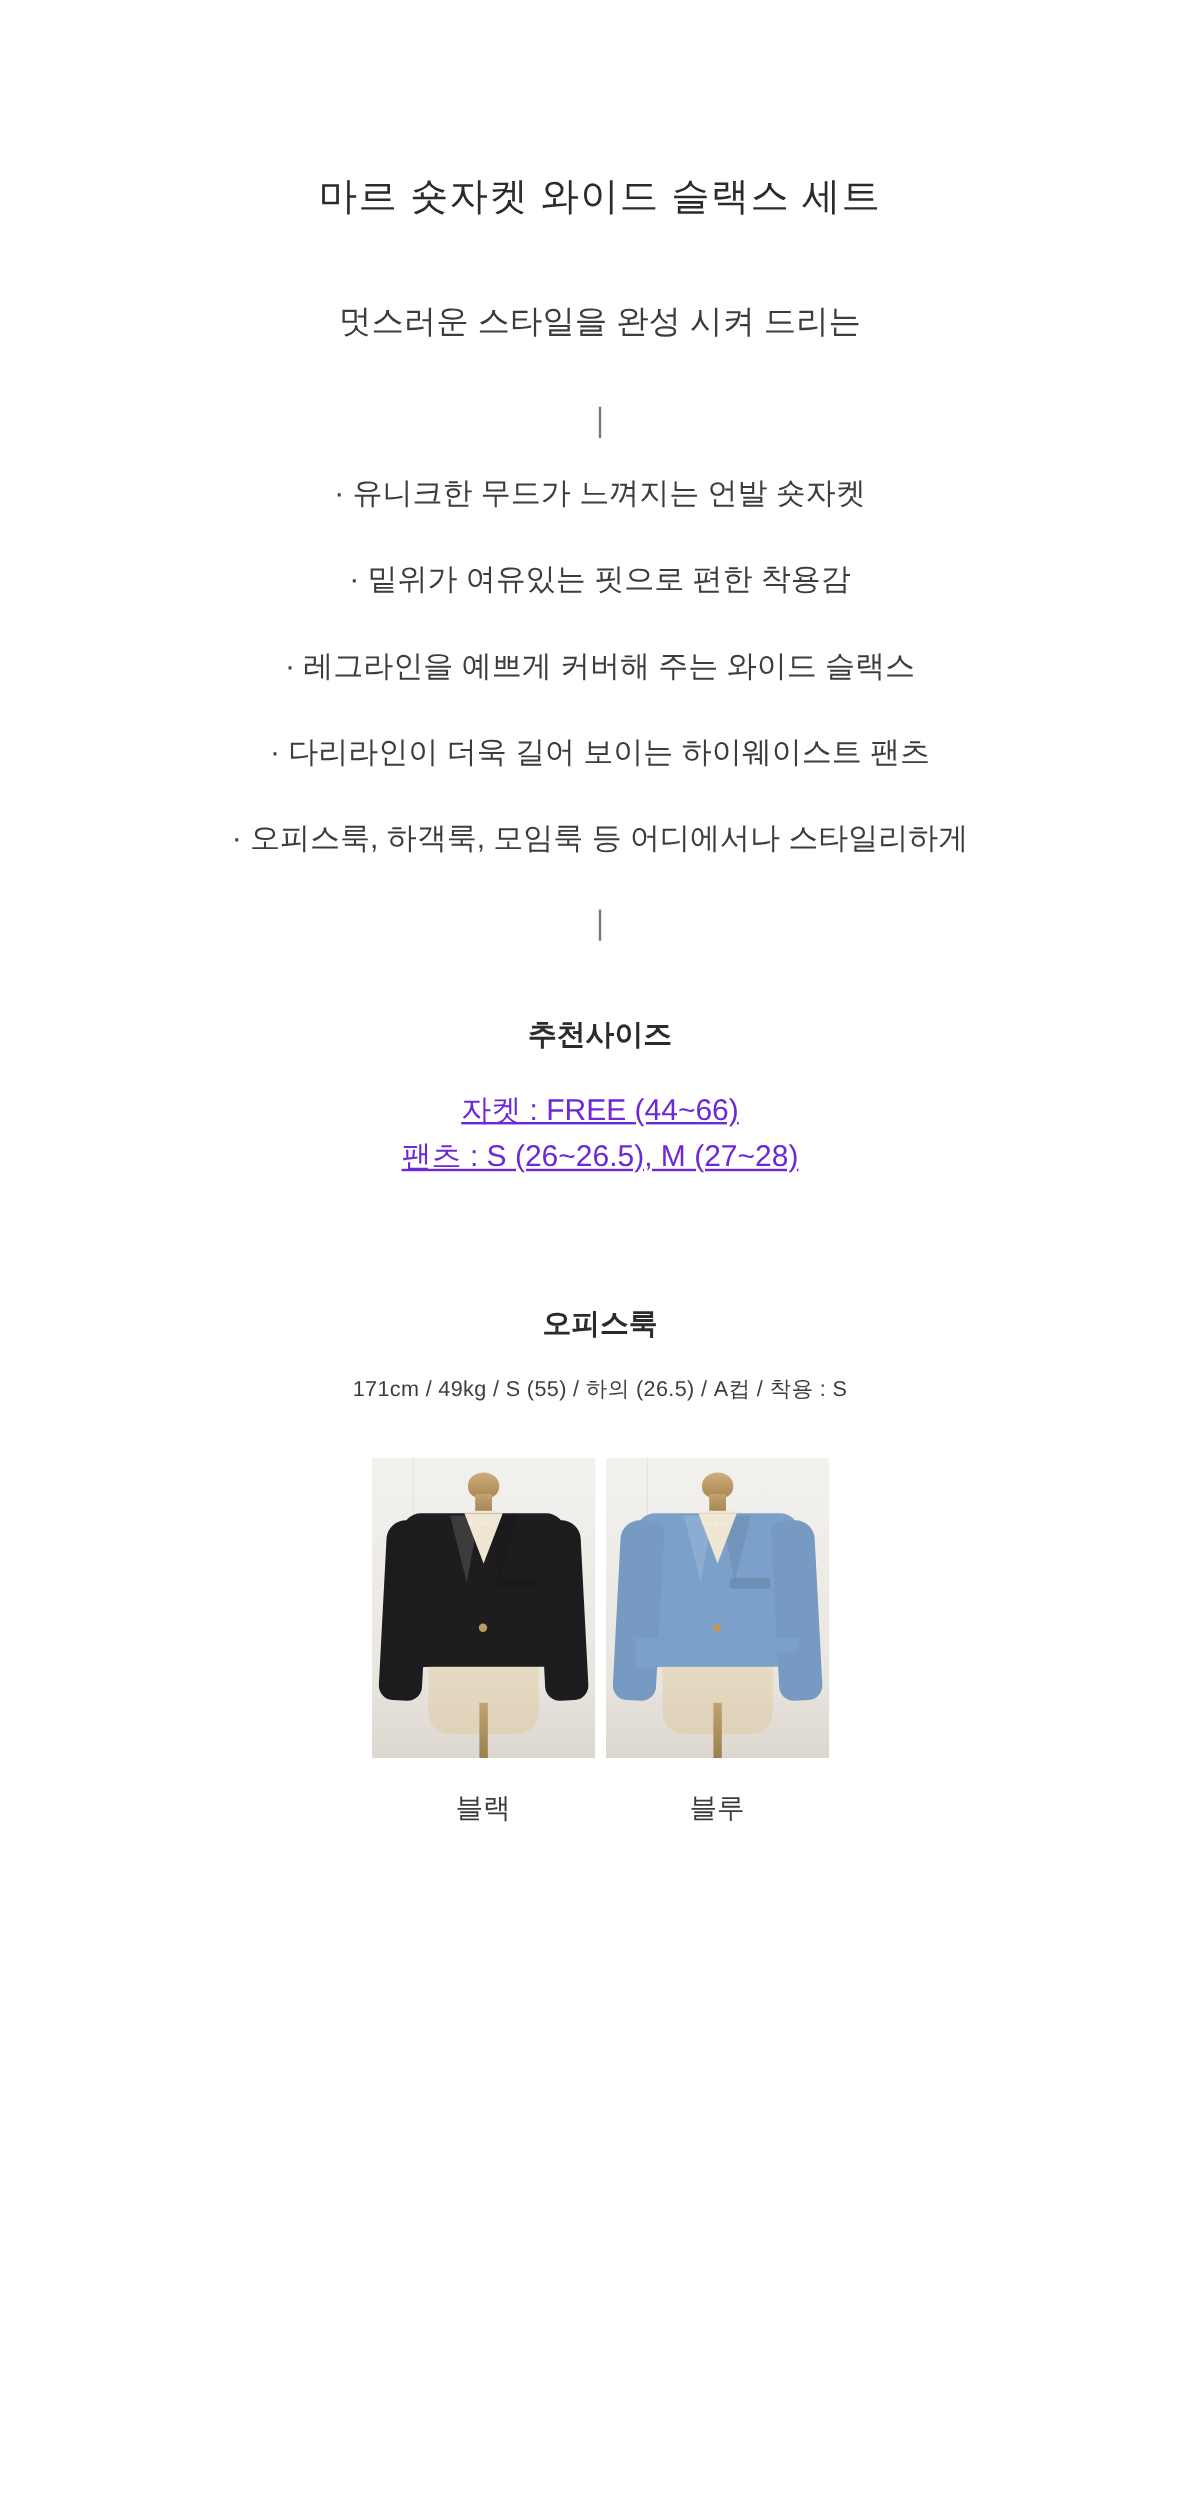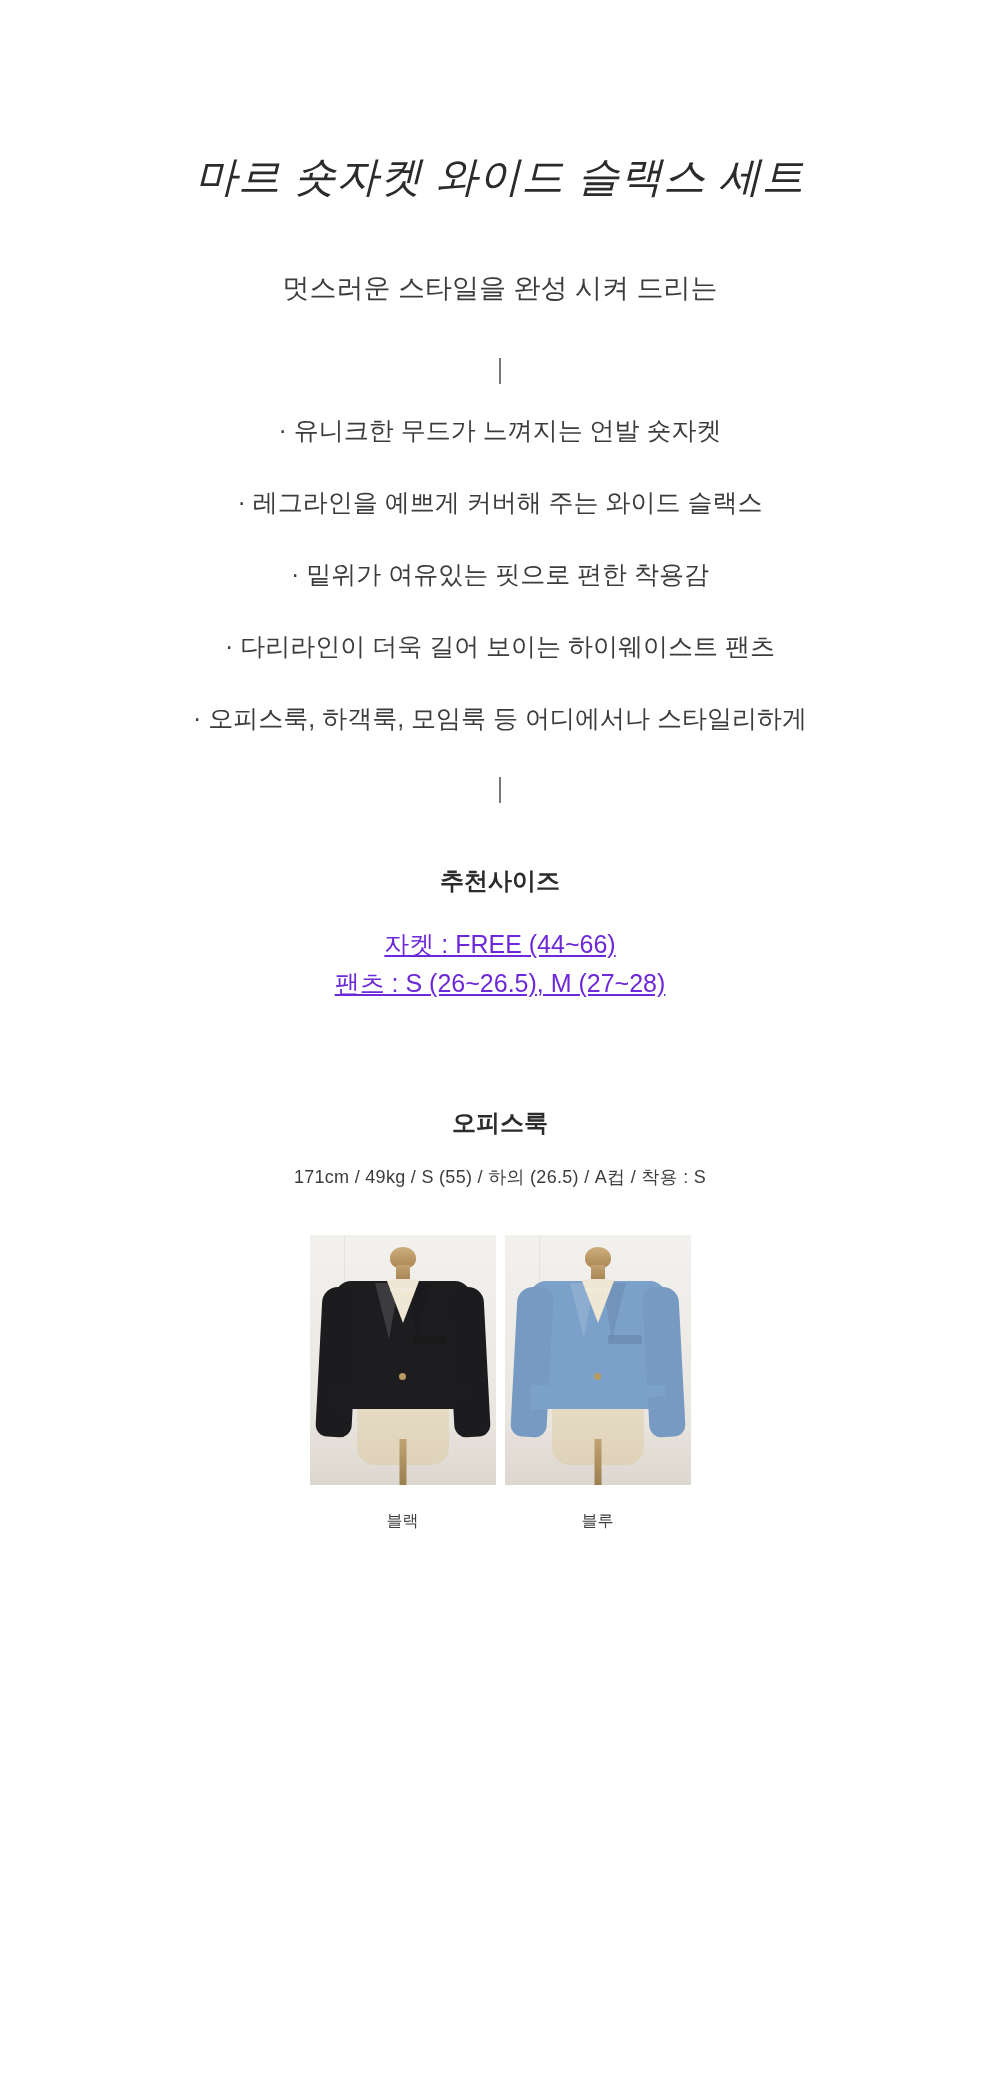--- a/index.html
+++ b/index.html
@@ -19,27 +19,26 @@
     min-height: 2082px;
     box-sizing: border-box;
     padding: 0;
     position: relative;
     background: #ffffff;
   }
 
   
   .title {
     text-align: center;
-    font-size: 42px;
+    font-size: 32px;
     letter-spacing: 1px;
     color: #2b2b2b;
     font-weight: 400;
     padding-top: 122px;
     line-height: 1.3;
-    font-style: italic;
   }
 
   
   .intro {
     text-align: center;
     margin-top: 62px;
     font-size: 27px;
     line-height: 1.62;
     color: #3c3c3c;
     font-weight: 400;
@@ -286,41 +285,41 @@
     top: 52px;
     font-size: 5px;
     letter-spacing: 1px;
     color: rgba(255,255,255,0.55);
     z-index: 6;
   }
 
   .swatch .caption {
     margin-top: 26px;
     text-align: center;
-    font-size: 16px;
+    font-size: 23px;
     color: #3c3c3c;
   }
 </style>
 </head>
 <body>
 
 <div class="page">
 
   <h1 class="title">마르 숏자켓 와이드 슬랙스 세트</h1>
 
   <div class="intro">
     <span class="line">멋스러운 스타일을 완성 시켜 드리는</span>
   </div>
 
   <div class="divider"></div>
 
   <div class="features">
     <span class="feature">· 유니크한 무드가 느껴지는 언발 숏자켓</span>
+    <span class="feature">· 밑위가 여유있는 핏으로 편한 착용감</span>
     <span class="feature">· 레그라인을 예쁘게 커버해 주는 와이드 슬랙스</span>
-    <span class="feature">· 밑위가 여유있는 핏으로 편한 착용감</span>
     <span class="feature">· 다리라인이 더욱 길어 보이는 하이웨이스트 팬츠</span>
     <span class="feature">· 오피스룩, 하객룩, 모임룩 등 어디에서나 스타일리하게</span>
   </div>
 
   <div class="divider bottom"></div>
 
   <div class="size-block">
     <div class="heading">추천사이즈</div>
     <div class="row">자켓 : FREE (44~66)</div>
     <div class="row">팬츠 : S (26~26.5), M (27~28)</div>

